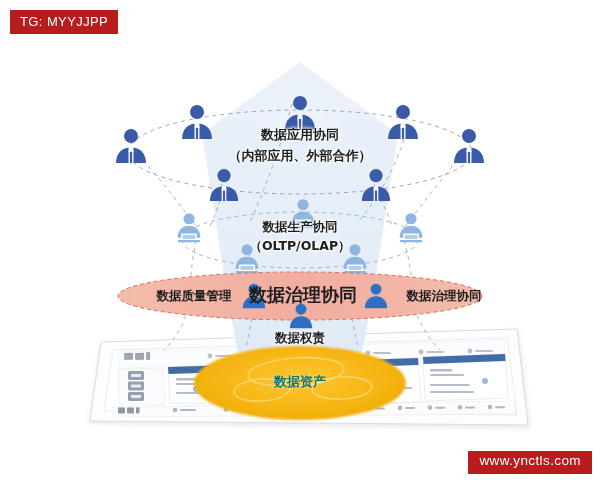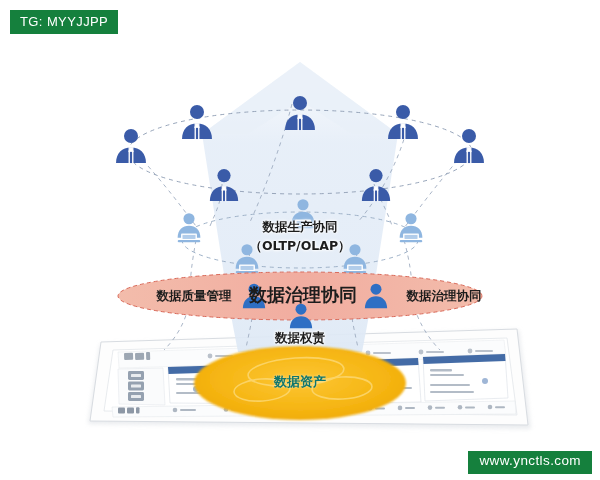--- a/index.html
+++ b/index.html
@@ -9,21 +9,21 @@
     font-family:"Liberation Sans","DejaVu Sans",sans-serif;
     overflow:hidden;
     position:relative;
   }
   #stage{position:absolute;left:0;top:0;width:600px;height:480px;}
   #svgroot{position:absolute;left:0;top:0;width:600px;height:480px;}
 
   
   .tag{
     position:absolute;
-    background:#15803d;
+    background:#b91c1c;
     color:#ffffff;
     font-size:13px;
     letter-spacing:.4px;
     padding:5px 10px 6px 10px;
     white-space:nowrap;
     line-height:1;
     z-index:40;
   }
   #tag-top{left:10px;top:10px;}
   #tag-bottom{right:8px;bottom:6px;font-size:13.5px;padding:3px 11px 7px 11px;}
@@ -285,20 +285,24 @@
     <g>
       <ellipse cx="300" cy="383" rx="106" ry="37" fill="url(#assetGrad)" filter="url(#tinyBlur)"></ellipse>
       <g fill="none" stroke="#fcd977" stroke-width="1.6" opacity=".8">
         <ellipse cx="296" cy="372" rx="48" ry="14" transform="rotate(-4 296 372)"></ellipse>
         <ellipse cx="262" cy="390" rx="28" ry="11" transform="rotate(-4 262 390)"></ellipse>
         <ellipse cx="342" cy="388" rx="30" ry="11" transform="rotate(-3 342 388)"></ellipse>
       </g>
     </g>
   </svg>
 
+  <div class="lbl" id="lbl-app">
+    <span class="l1">数据应用协同</span>
+    <span class="l2">（内部应用、外部合作）</span>
+  </div>
 
   <div class="lbl" id="lbl-qual">数据质量管理</div>
 
   <div class="lbl" id="lbl-prod">
     <span class="l1">数据生产协同</span>
     <span class="l2">（OLTP/OLAP）</span>
   </div>
   <div class="lbl" id="lbl-gov">数据治理协同</div>
   <div class="lbl" id="lbl-sec">数据治理协同</div>
 

